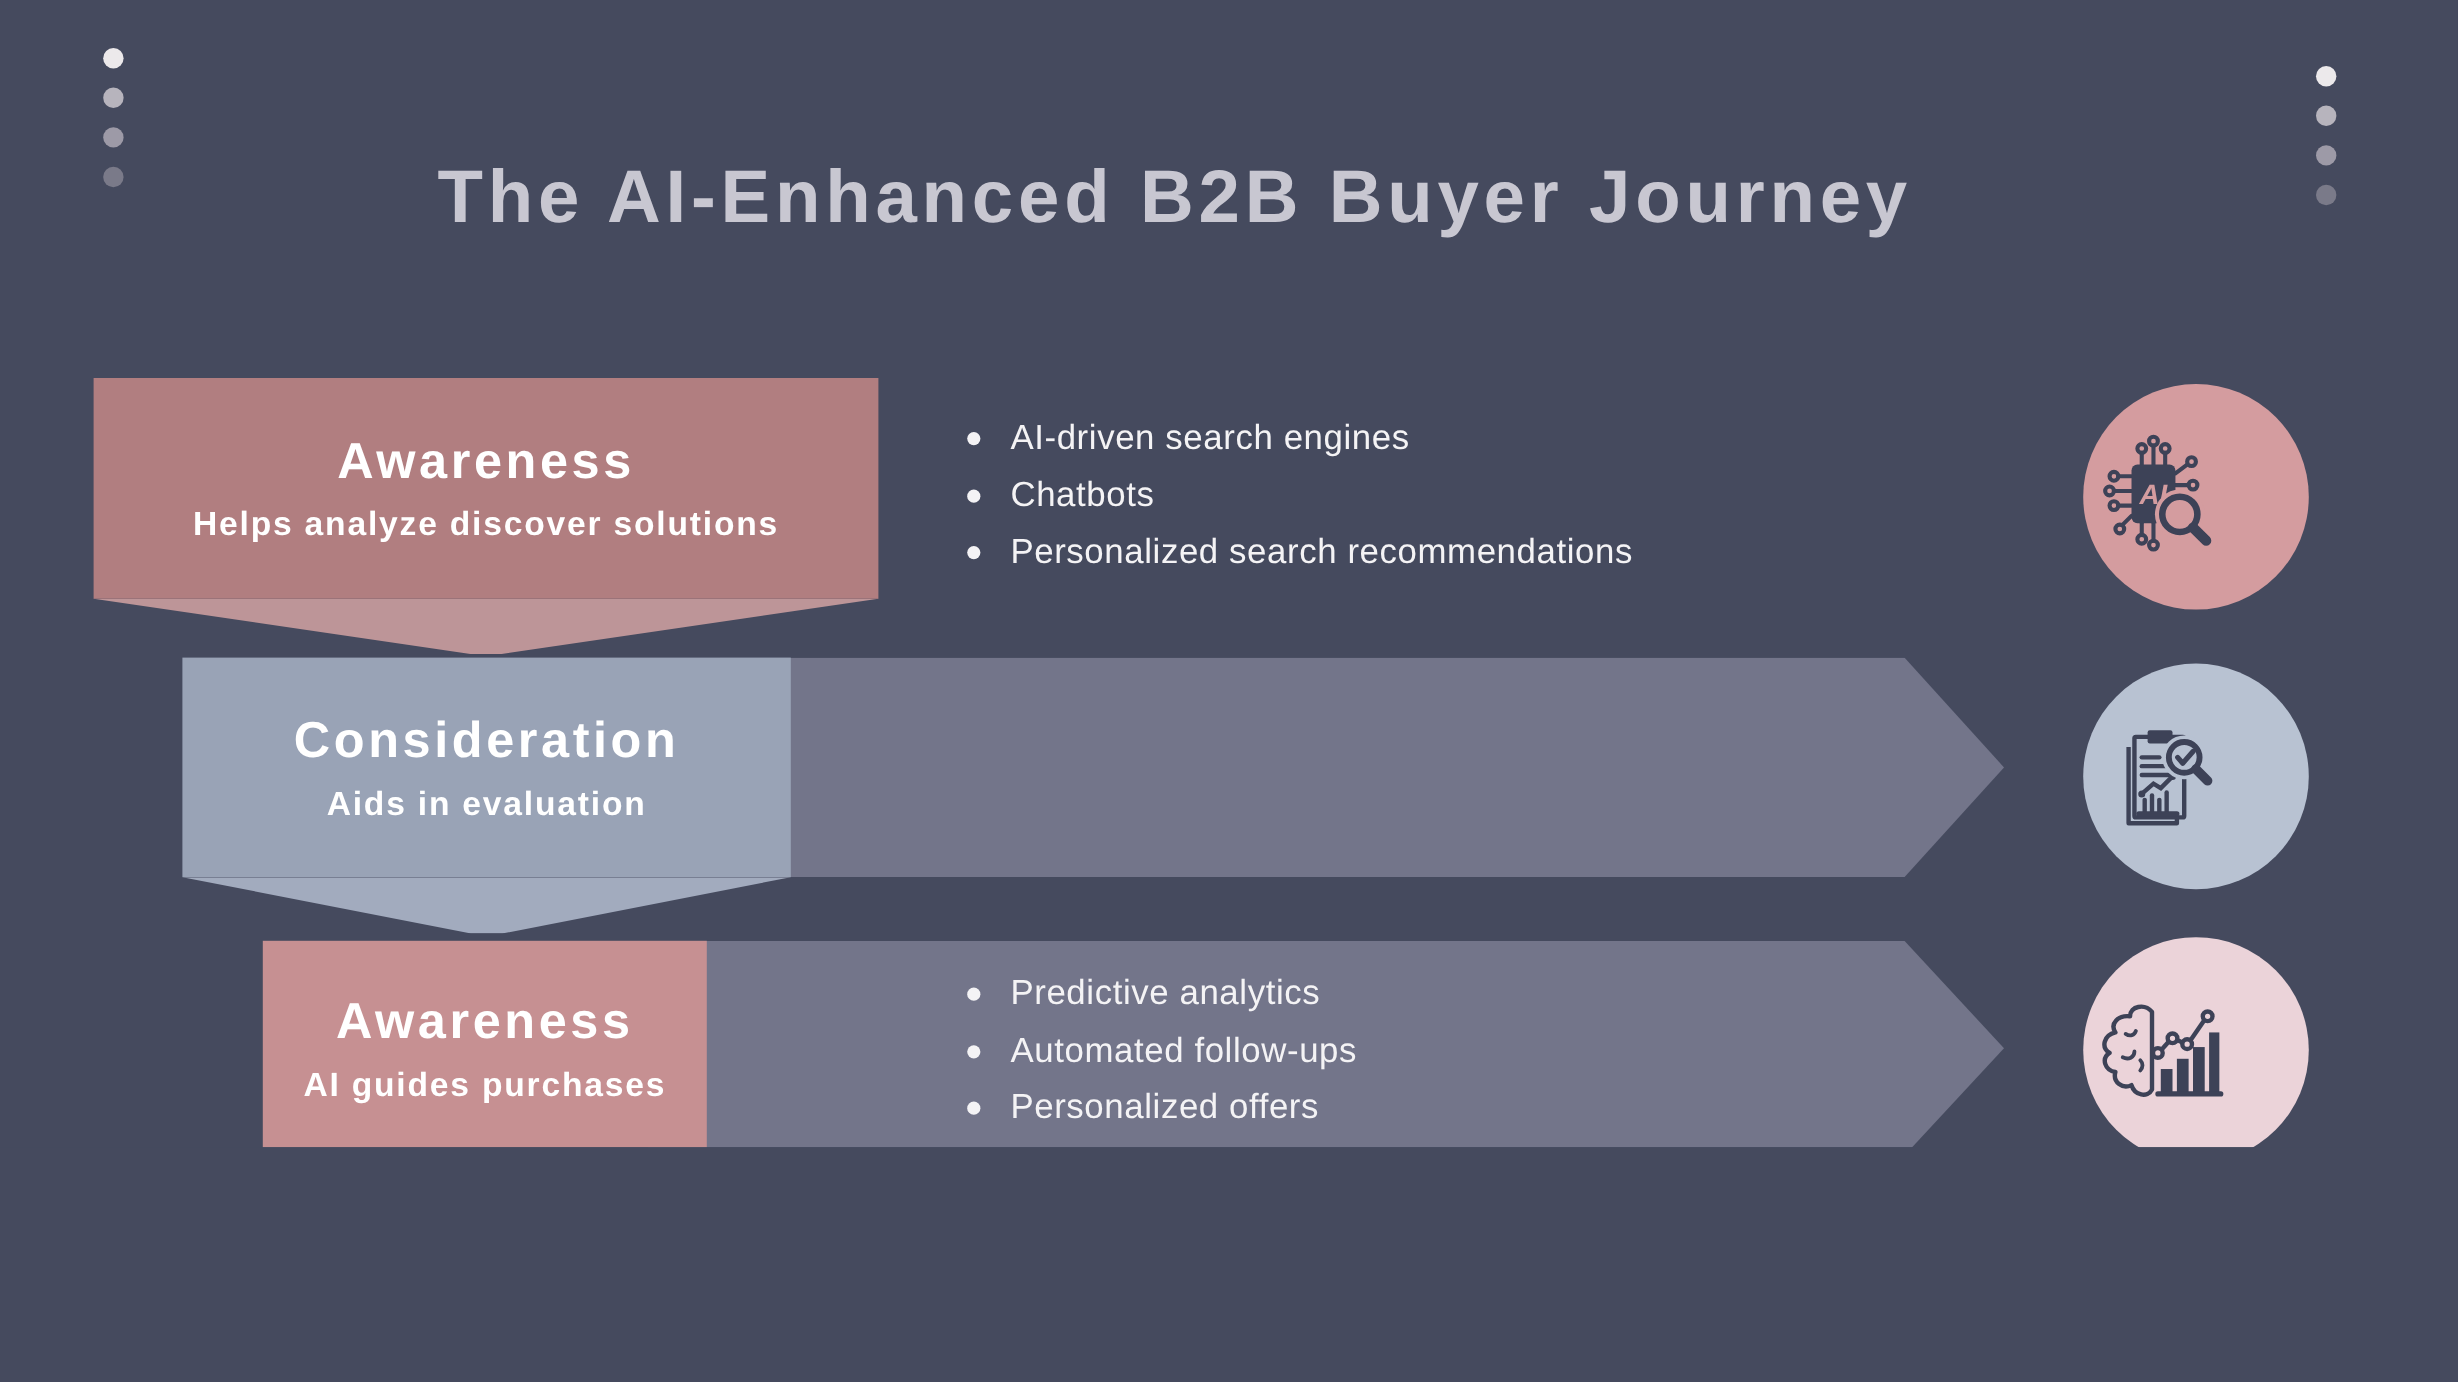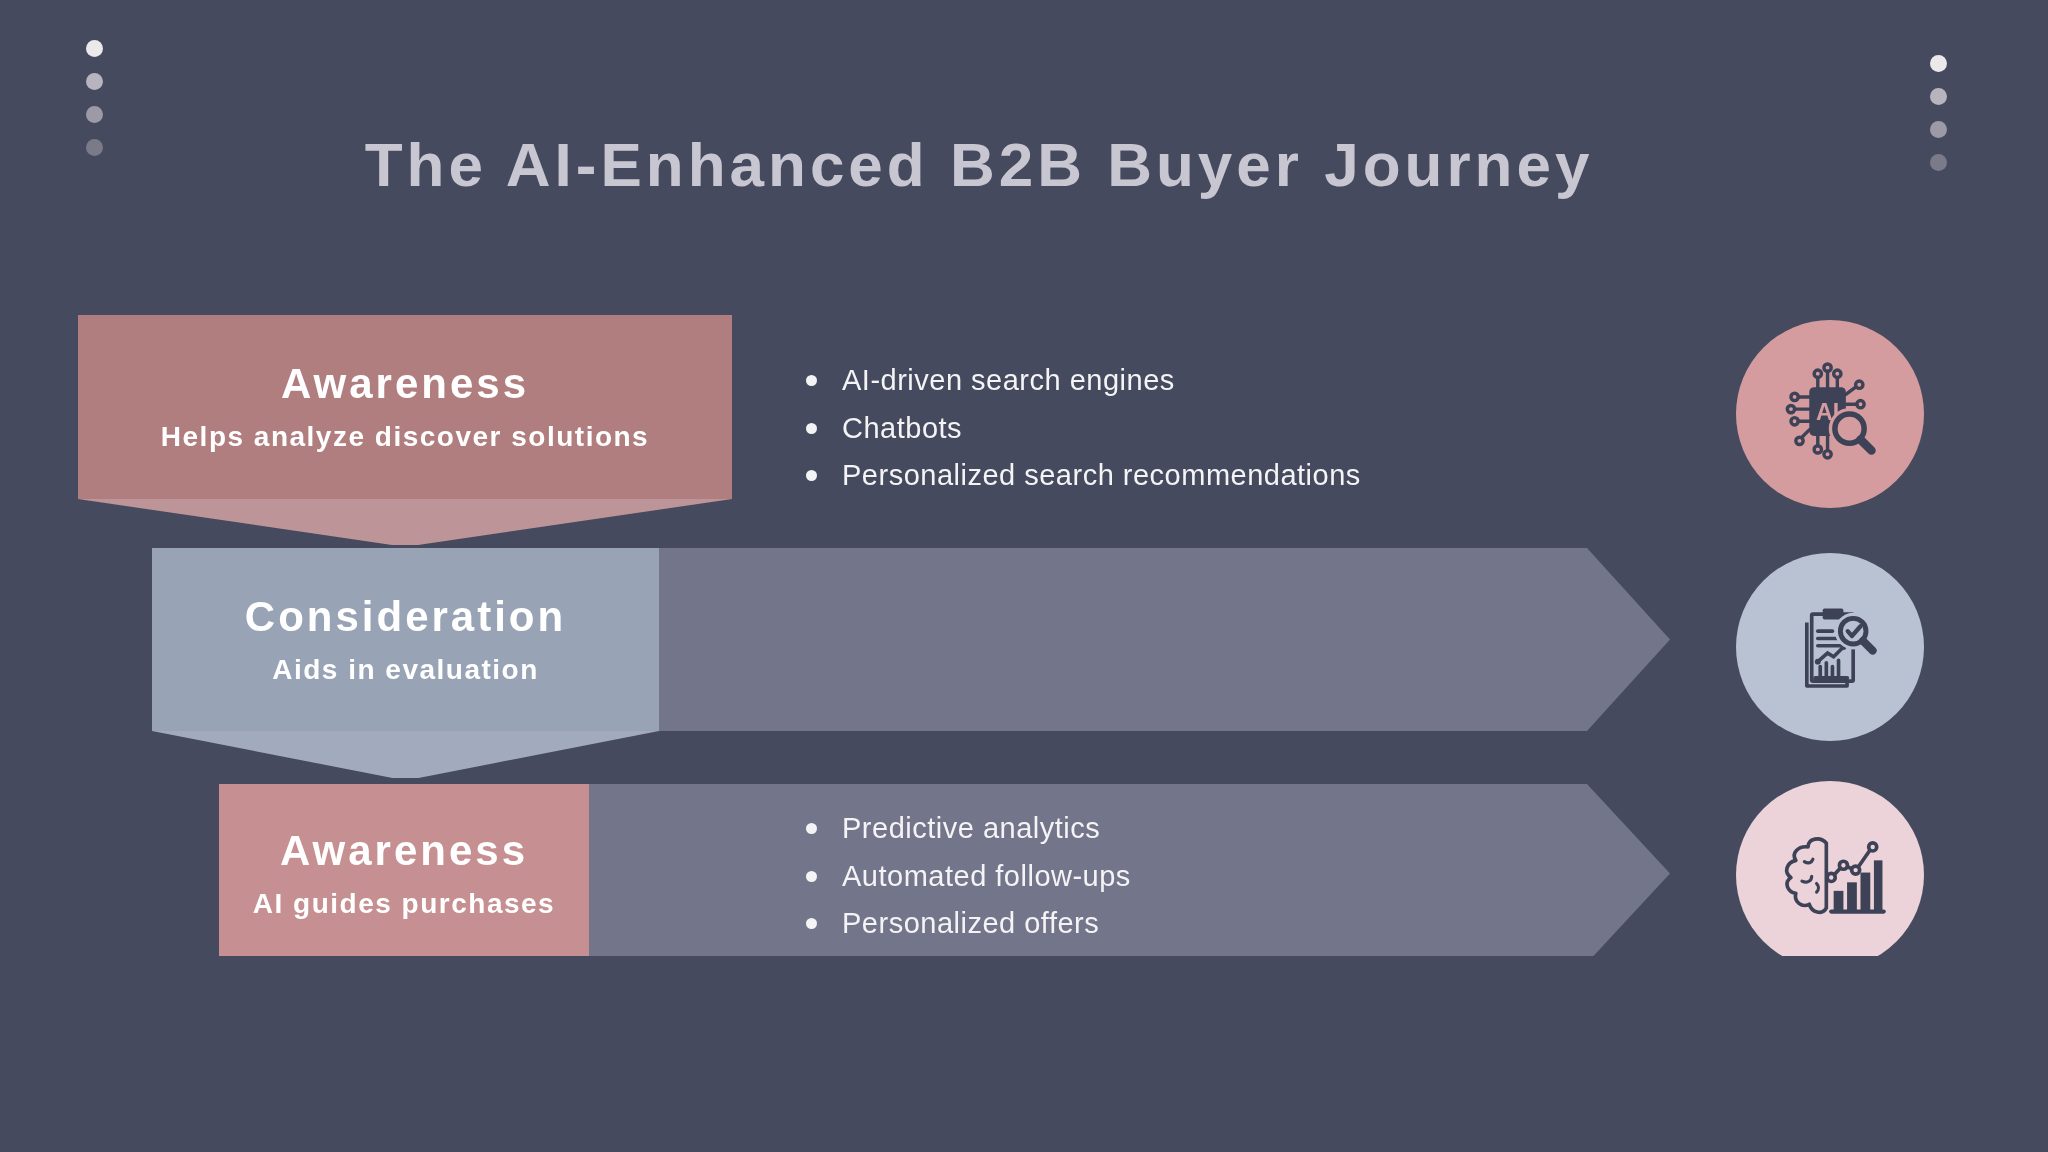--- a/index.html
+++ b/index.html
@@ -34,34 +34,34 @@
   .banner-b{left:152px;top:548px;width:507px;}
   .banner-b .banner-rect{height:183px;background:#99a3b6;}
   .banner-b .banner-tip{height:47px;background:#a2abbe;}
 
   .banner-c{left:219px;top:784px;width:370px;}
   .banner-c .banner-rect{height:179px;background:#c69092;}
   .banner-c .banner-tip{height:42px;background:#ccabac;clip-path:polygon(0 0,100% 0,calc(50% + 19px) 100%,calc(50% - 19px) 100%);}
 
   
   .bullets{position:absolute;left:806px;margin:0;padding:0;list-style:none;}
-  .bullets-1{top:342px;margin-top:15px;}
+  .bullets-1{top:342px;}
   .bullets-2{top:569px;}
   .bullets-3{top:805px;}
   .bullets li{
     position:relative;height:47.5px;line-height:47.5px;padding-left:36px;
     font-size:29px;letter-spacing:.5px;color:#f4f3f5;white-space:nowrap;
   }
   .bullets li::before{
     content:"";position:absolute;left:0;top:18.25px;width:11px;height:11px;border-radius:50%;background:#f4f3f5;
   }
 
   
   .icon-circle{position:absolute;width:188px;height:188px;border-radius:50%;
-    display:flex;align-items:center;justify-content:center;}
+    display:flex;align-items:center;font-style:italic;}
   .icon-circle-1{left:1736px;top:320px;background:#d49c9f;}
   .icon-circle-2{left:1736px;top:553px;background:#b8c2d2;}
   .icon-circle-3{left:1736px;top:781px;background:#ebd3d9;}
   .icon-circle svg{display:block;}
 
   
   .dots-v{position:absolute;display:flex;flex-direction:column;gap:16px;}
   .dots-h{position:absolute;display:flex;flex-direction:row;gap:15px;}
   .dots-v span,.dots-h span{width:17px;height:17px;border-radius:50%;}
   .dots-tl{left:86px;top:40px;}

